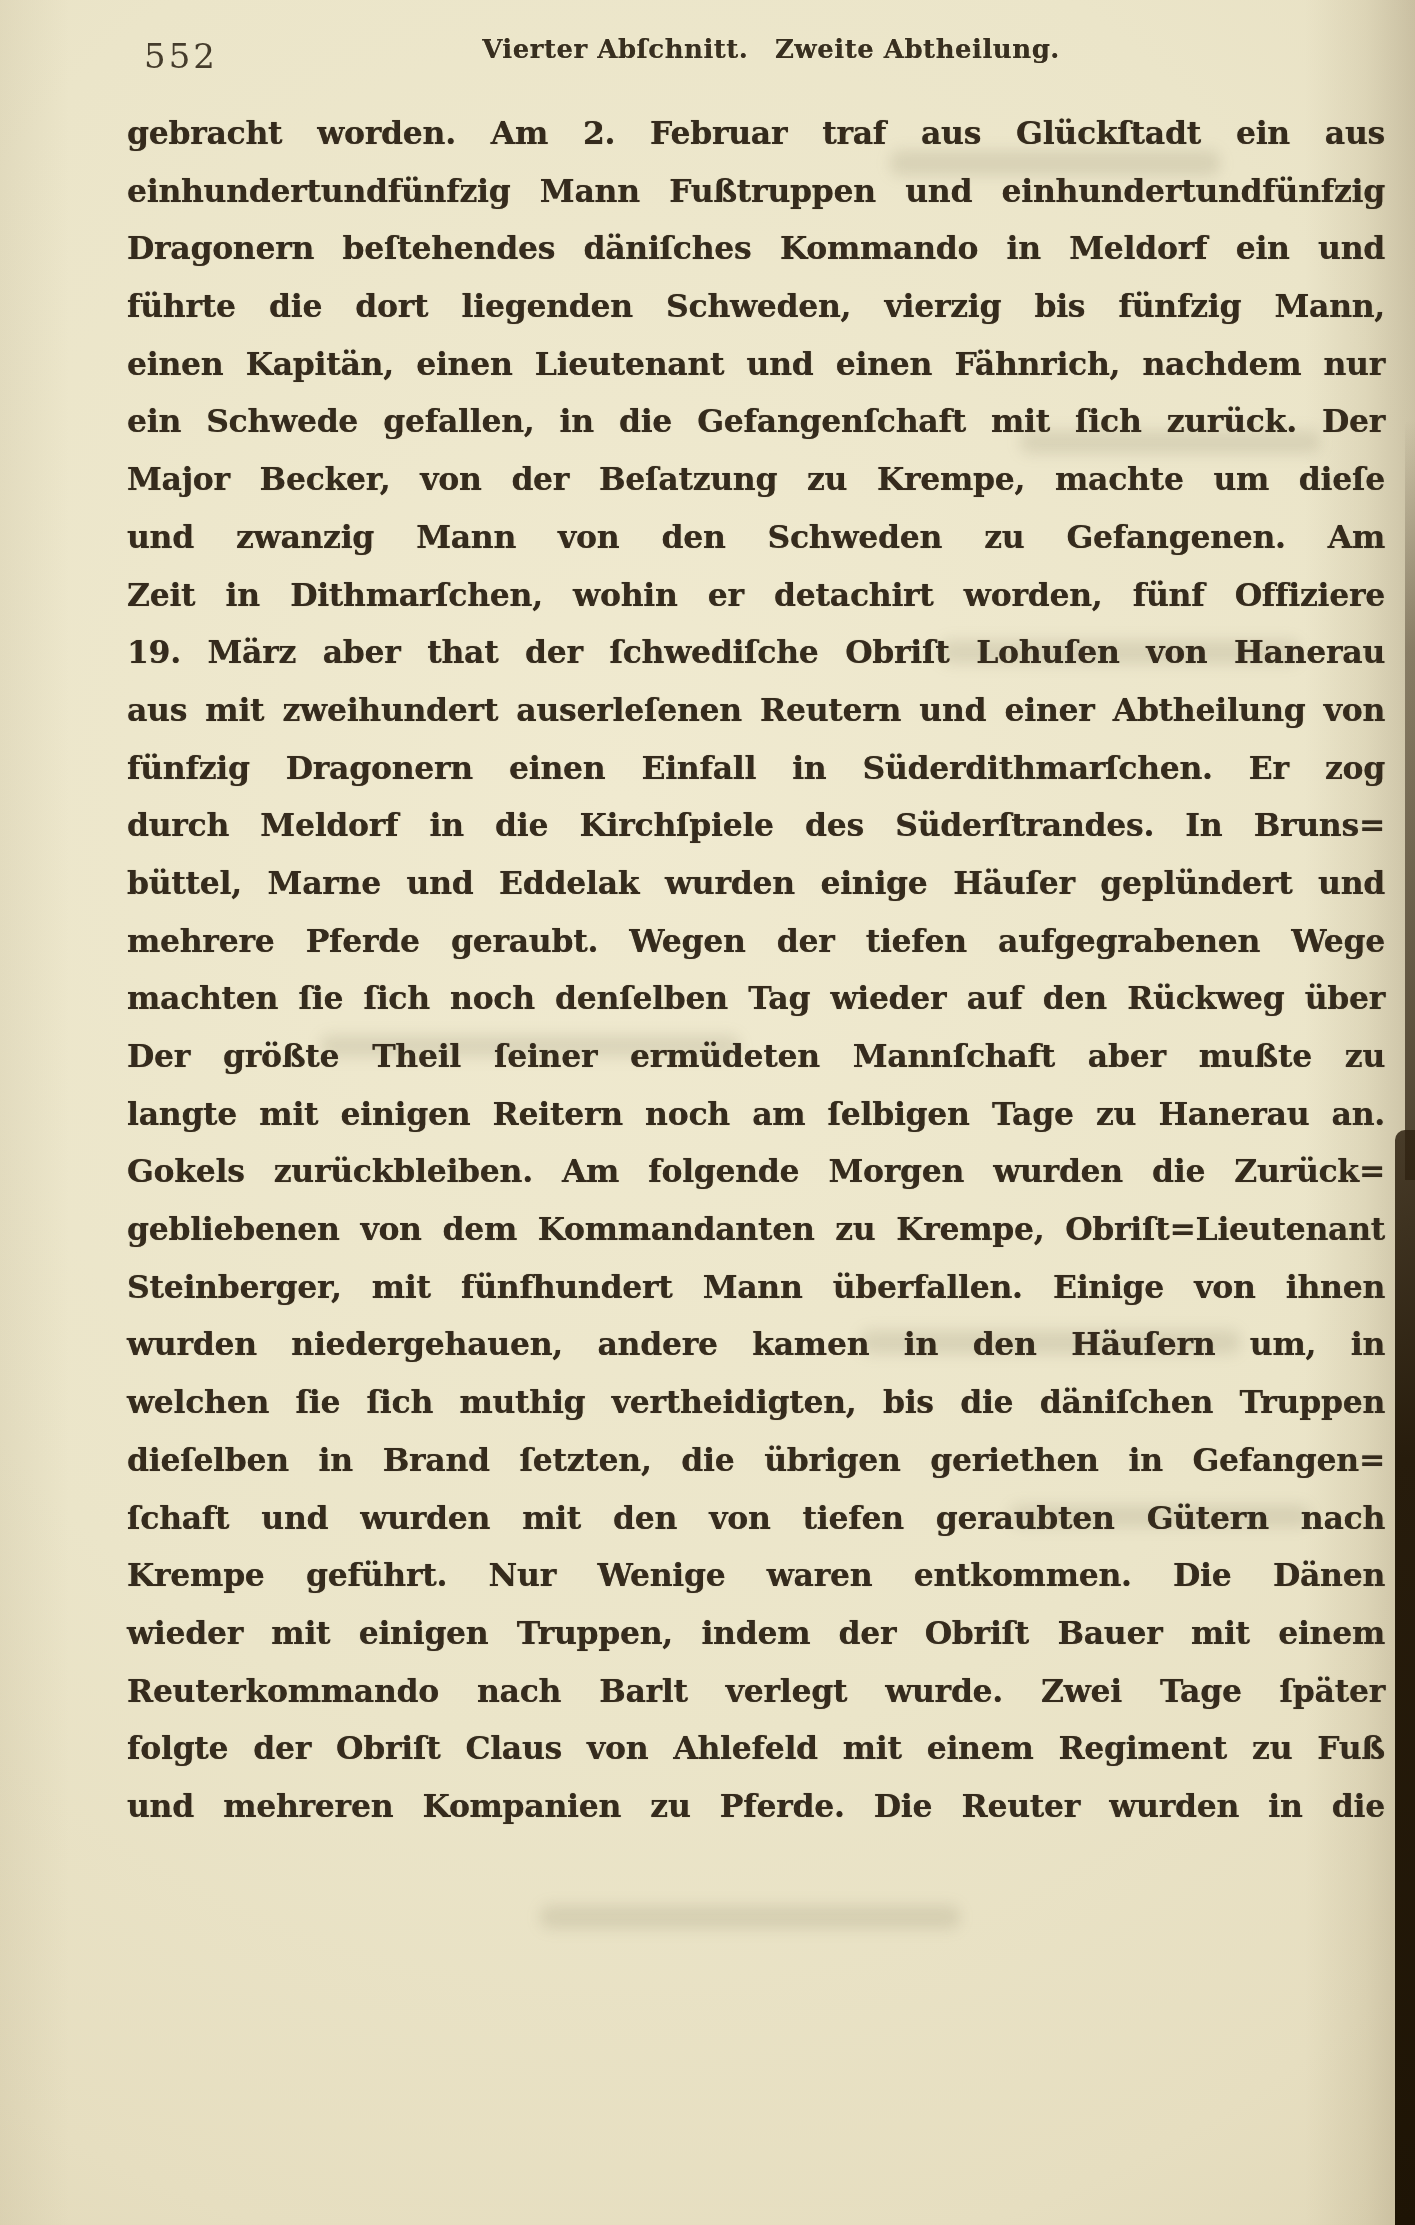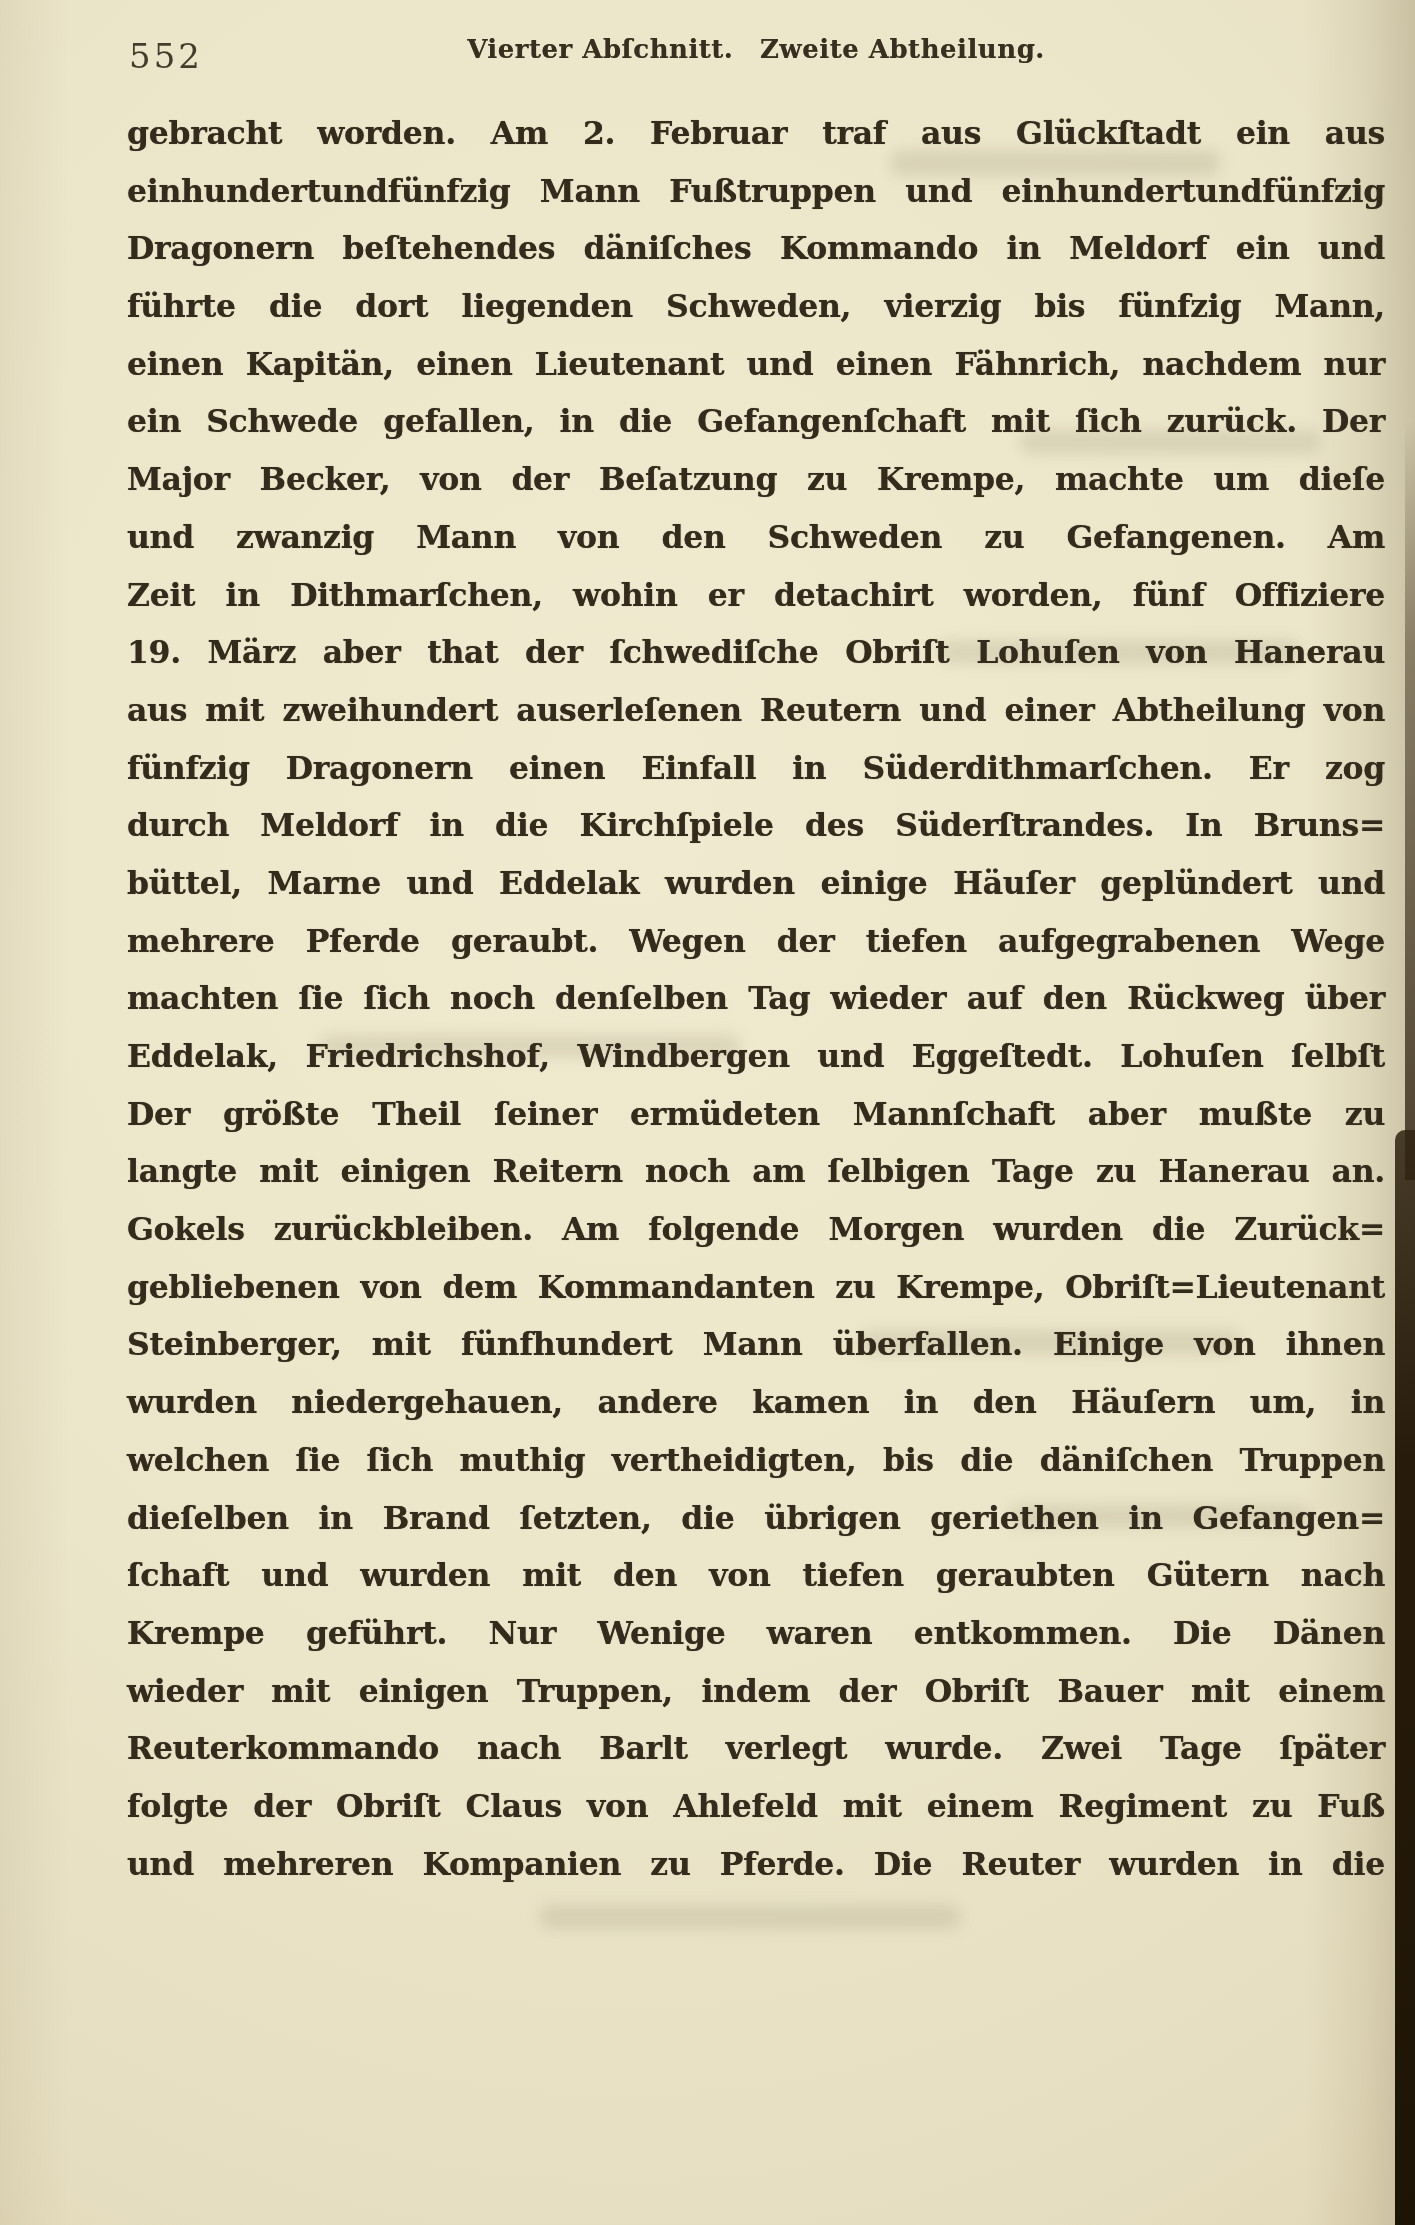--- a/index.html
+++ b/index.html
@@ -59,21 +59,21 @@
     position: absolute;
     filter: blur(7px);
     background: rgba(118,110,80,0.16);
     border-radius: 10px;
     pointer-events: none;
   }
 
   .header-row {
     position: absolute;
     top: 34px;
-    left: 127px;
+    left: 142px;
     width: 1258px;
     height: 44px;
   }
   .page-number {
     position: absolute;
     left: 2px;
     top: 2px;
     font-size: 34px;
     font-weight: 400;
     letter-spacing: 3px;
@@ -138,21 +138,20 @@
     <div class="text-line">Major Becker, von der Beſatzung zu Krempe, machte um dieſe</div>
     <div class="text-line">und zwanzig Mann von den Schweden zu Gefangenen. Am</div>
     <div class="text-line">Zeit in Dithmarſchen, wohin er detachirt worden, fünf Offiziere</div>
     <div class="text-line">19. März aber that der ſchwediſche Obriſt Lohuſen von Hanerau</div>
     <div class="text-line">aus mit zweihundert auserleſenen Reutern und einer Abtheilung von</div>
     <div class="text-line">fünfzig Dragonern einen Einfall in Süderdithmarſchen. Er zog</div>
     <div class="text-line">durch Meldorf in die Kirchſpiele des Süderſtrandes. In Bruns=</div>
     <div class="text-line">büttel, Marne und Eddelak wurden einige Häuſer geplündert und</div>
     <div class="text-line">mehrere Pferde geraubt. Wegen der tiefen aufgegrabenen Wege</div>
     <div class="text-line">machten ſie ſich noch denſelben Tag wieder auf den Rückweg über</div>
-    <div class="text-line">Eddelak, Friedrichshof, Windbergen und Eggeſtedt. Lohuſen ſelbſt</div>
     <div class="text-line">Der größte Theil ſeiner ermüdeten Mannſchaft aber mußte zu</div>
     <div class="text-line">langte mit einigen Reitern noch am ſelbigen Tage zu Hanerau an.</div>
     <div class="text-line">Gokels zurückbleiben. Am folgende Morgen wurden die Zurück=</div>
     <div class="text-line">gebliebenen von dem Kommandanten zu Krempe, Obriſt=Lieutenant</div>
     <div class="text-line">Steinberger, mit fünfhundert Mann überfallen. Einige von ihnen</div>
     <div class="text-line">wurden niedergehauen, andere kamen in den Häuſern um, in</div>
     <div class="text-line">welchen ſie ſich muthig vertheidigten, bis die däniſchen Truppen</div>
     <div class="text-line">dieſelben in Brand ſetzten, die übrigen geriethen in Gefangen=</div>
     <div class="text-line">ſchaft und wurden mit den von tiefen geraubten Gütern nach</div>
     <div class="text-line">Krempe geführt. Nur Wenige waren entkommen. Die Dänen</div>

